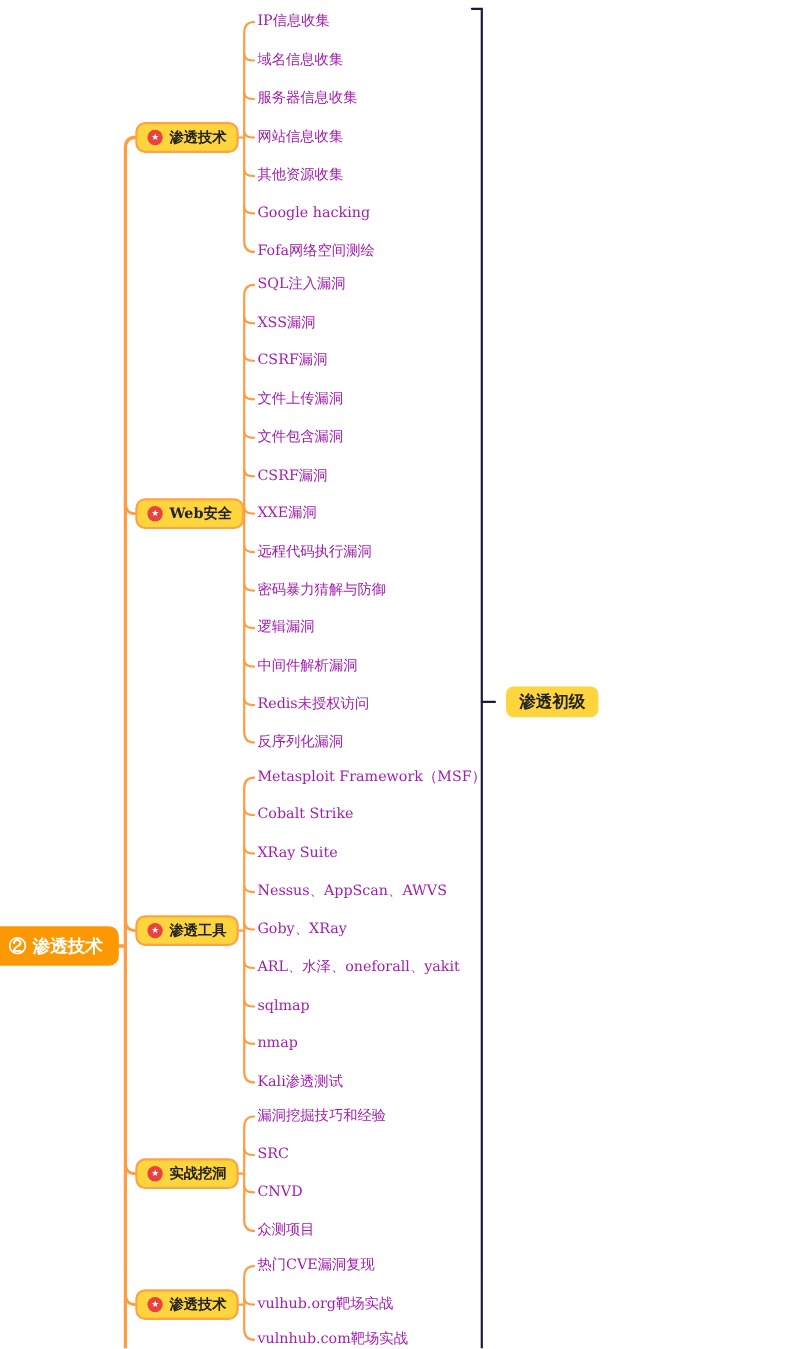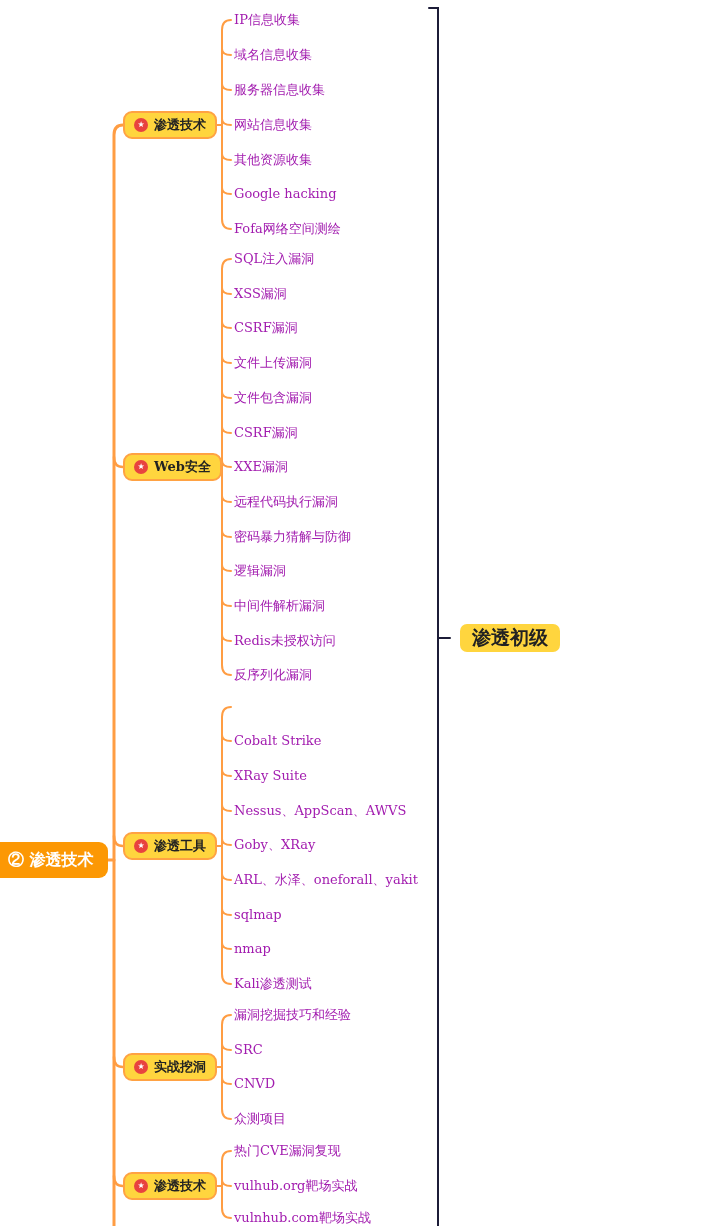--- a/index.html
+++ b/index.html
@@ -53,21 +53,21 @@
     white-space:nowrap;
   }
   .summary-node{
     position:absolute;
     left:460px;top:624px;
     height:28px;
     display:flex;align-items:center;
     padding:0 12px;
     background:#FFD53E;
     border-radius:7px;
-    font-size:19px;font-weight:600;color:#222222;
+    font-size:15px;font-weight:600;color:#222222;
     white-space:nowrap;
   }
 </style>
 </head>
 <body>
 
 <div id="canvas">
 
   <svg id="connectors" viewBox="0 0 720 1226" fill="none" stroke-linecap="round">
 
@@ -174,20 +174,21 @@
   <div class="leaf" style="top:388px">文件包含漏洞</div>
   <div class="leaf" style="top:423px">CSRF漏洞</div>
   <div class="leaf" style="top:457px">XXE漏洞</div>
   <div class="leaf" style="top:492px">远程代码执行漏洞</div>
   <div class="leaf" style="top:527px">密码暴力猜解与防御</div>
   <div class="leaf" style="top:561px">逻辑漏洞</div>
   <div class="leaf" style="top:596px">中间件解析漏洞</div>
   <div class="leaf" style="top:631px">Redis未授权访问</div>
   <div class="leaf" style="top:665px">反序列化漏洞</div>
 
+  <div class="leaf" style="top:697px">Metasploit Framework（MSF）</div>
   <div class="leaf" style="top:731px">Cobalt Strike</div>
   <div class="leaf" style="top:766px">XRay Suite</div>
   <div class="leaf" style="top:801px">Nessus、AppScan、AWVS</div>
   <div class="leaf" style="top:835px">Goby、XRay</div>
   <div class="leaf" style="top:870px">ARL、水泽、oneforall、yakit</div>
   <div class="leaf" style="top:905px">sqlmap</div>
   <div class="leaf" style="top:939px">nmap</div>
   <div class="leaf" style="top:974px">Kali渗透测试</div>
 
   <div class="leaf" style="top:1005px">漏洞挖掘技巧和经验</div>

